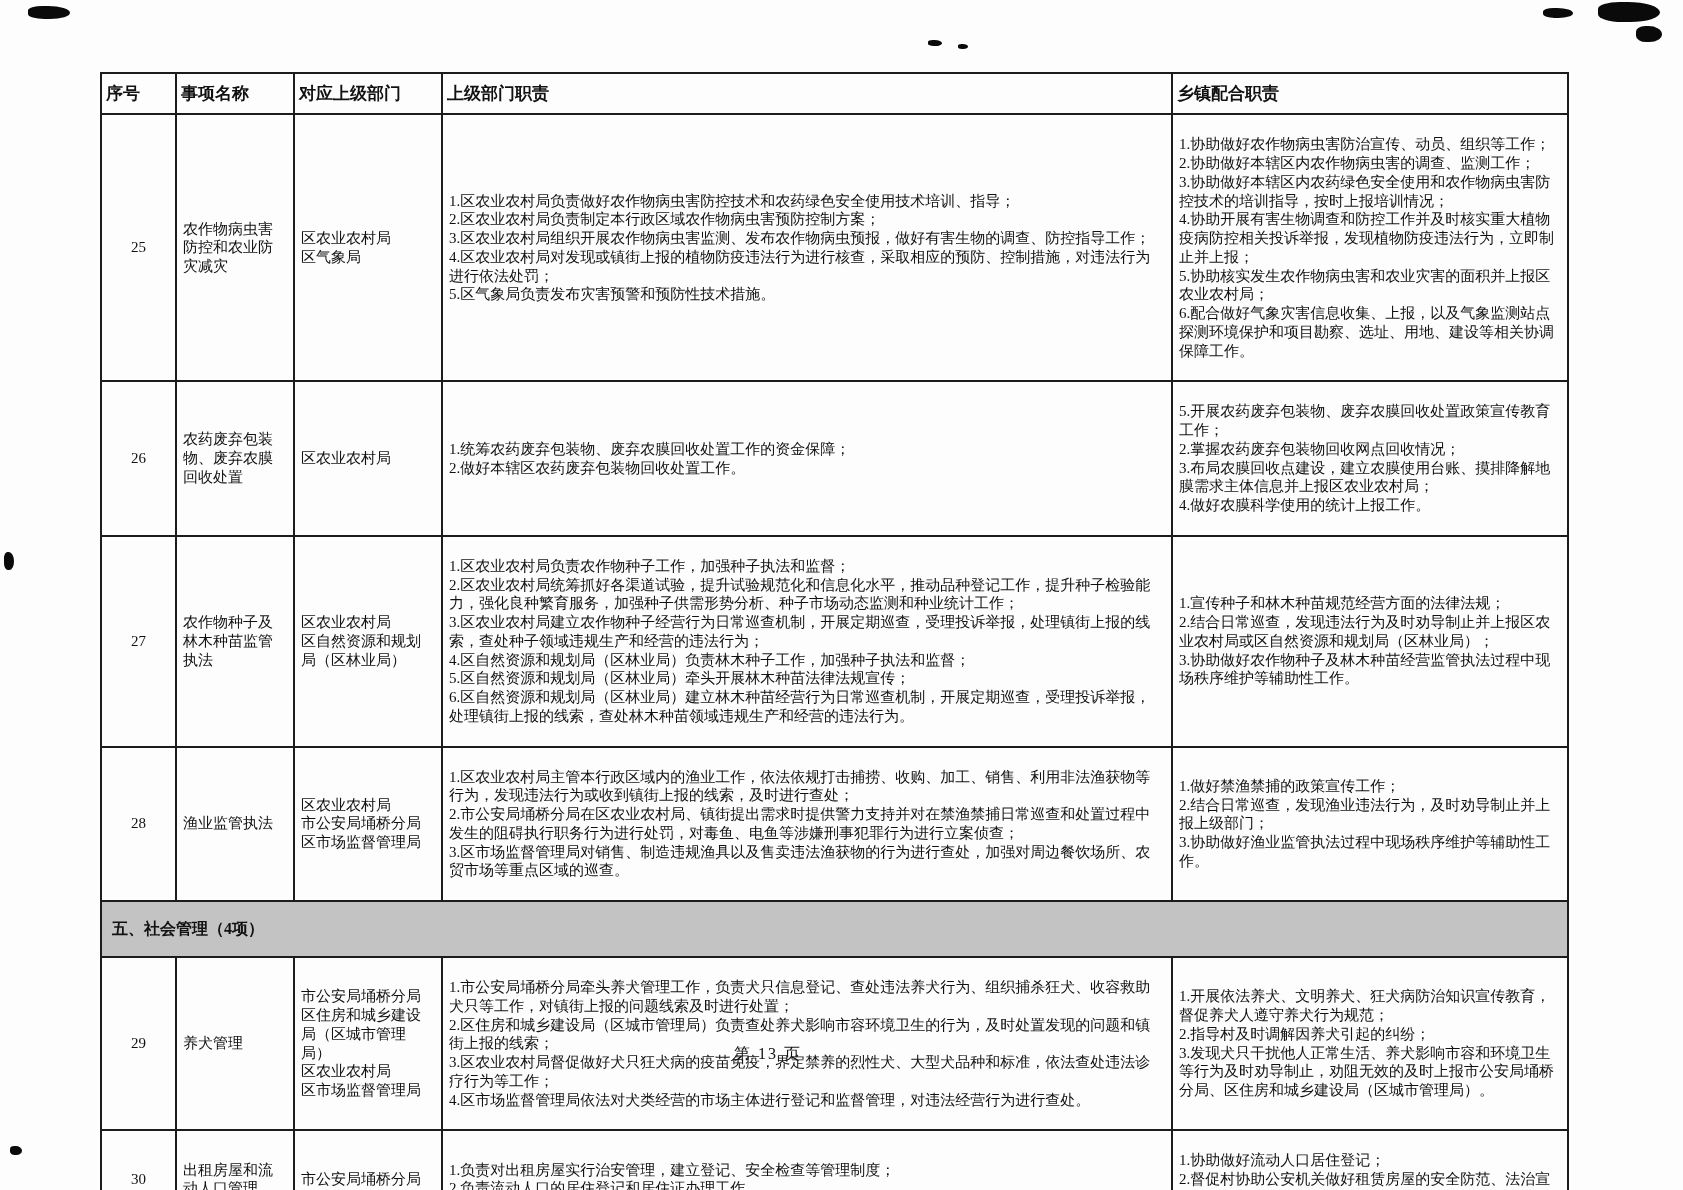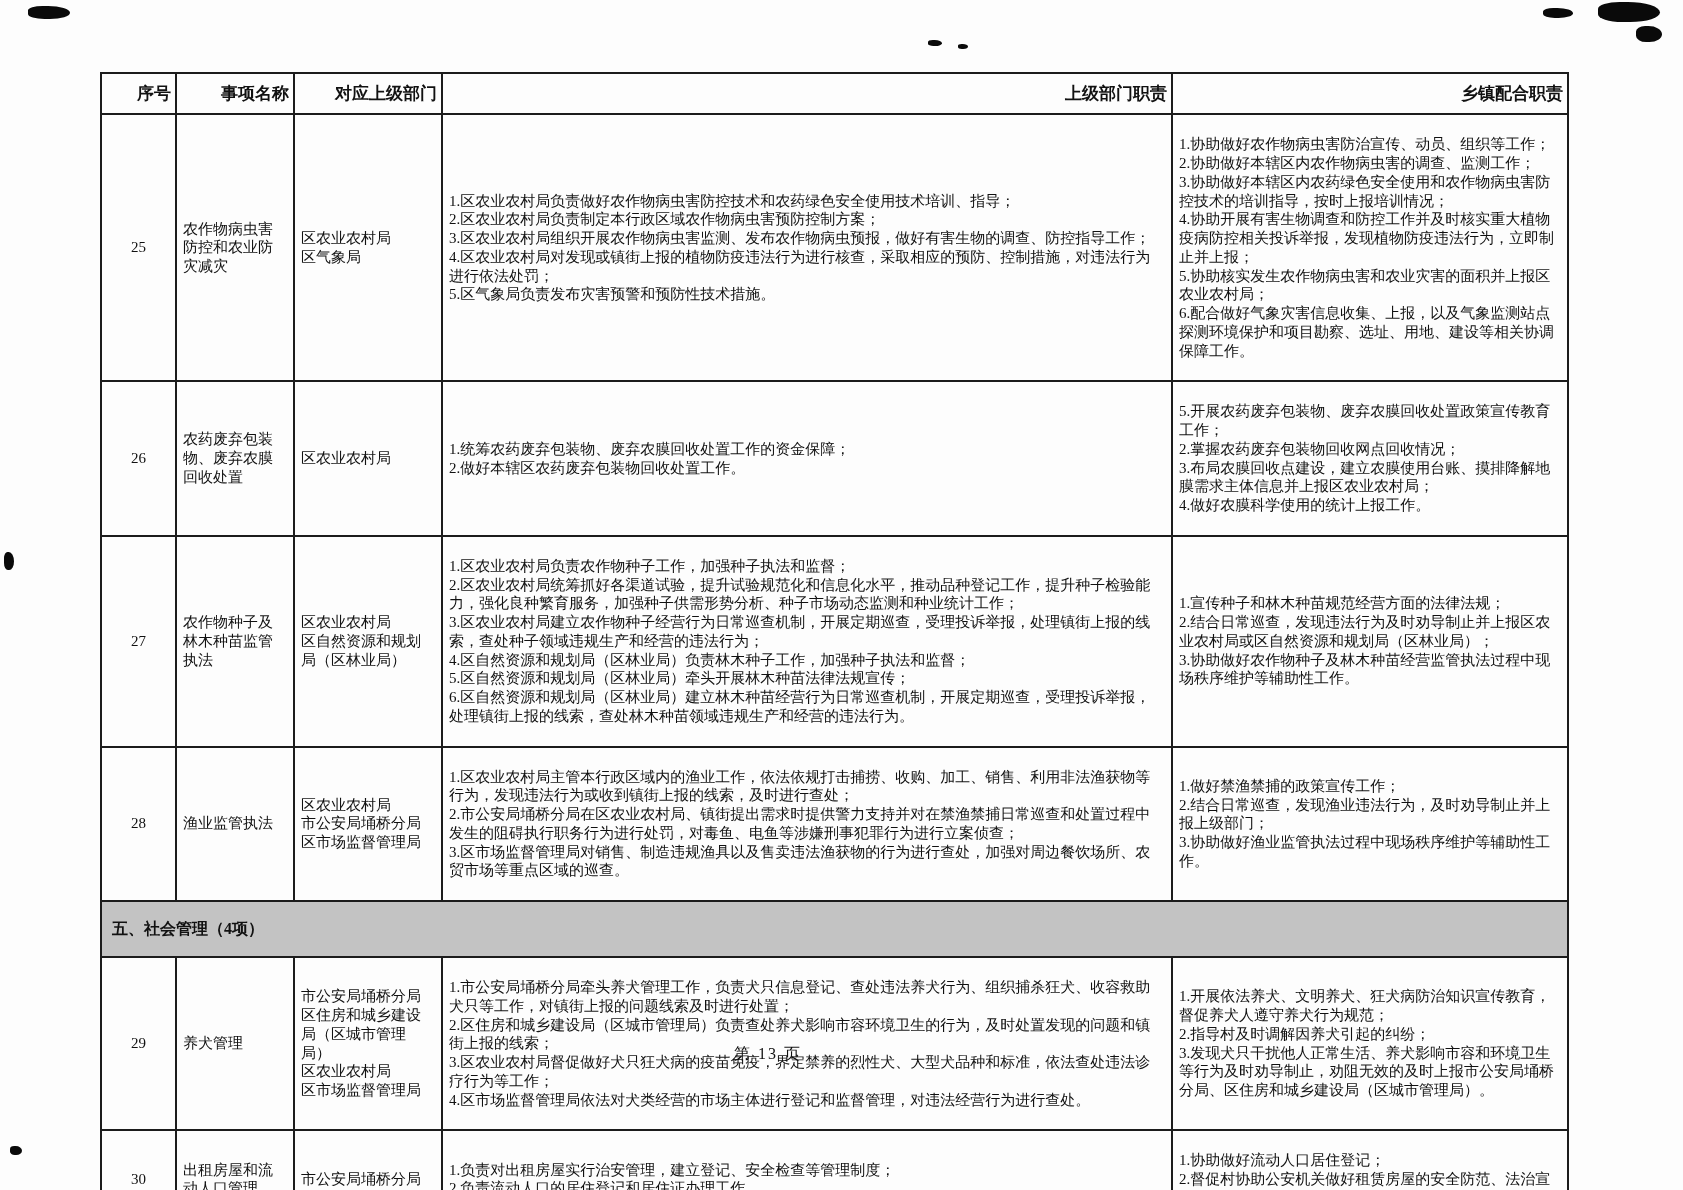--- a/index.html
+++ b/index.html
@@ -35,21 +35,21 @@
   table.doc-table th,
   table.doc-table td {
     border: 2px solid #1c1c1c;
     padding: 20px 6px;
     font-size: 15px;
     line-height: 1.25;
     vertical-align: middle;
     word-break: break-all;
   }
   table.doc-table th {
-    text-align: right;
+    text-align: left;
     font-weight: bold;
     font-size: 17px;
     padding: 9px 4px;
     background: #fdfdfd;
   }
   td.cell-num {
     text-align: center;
     font-size: 16px;
     margin-left: 40px;
   }

